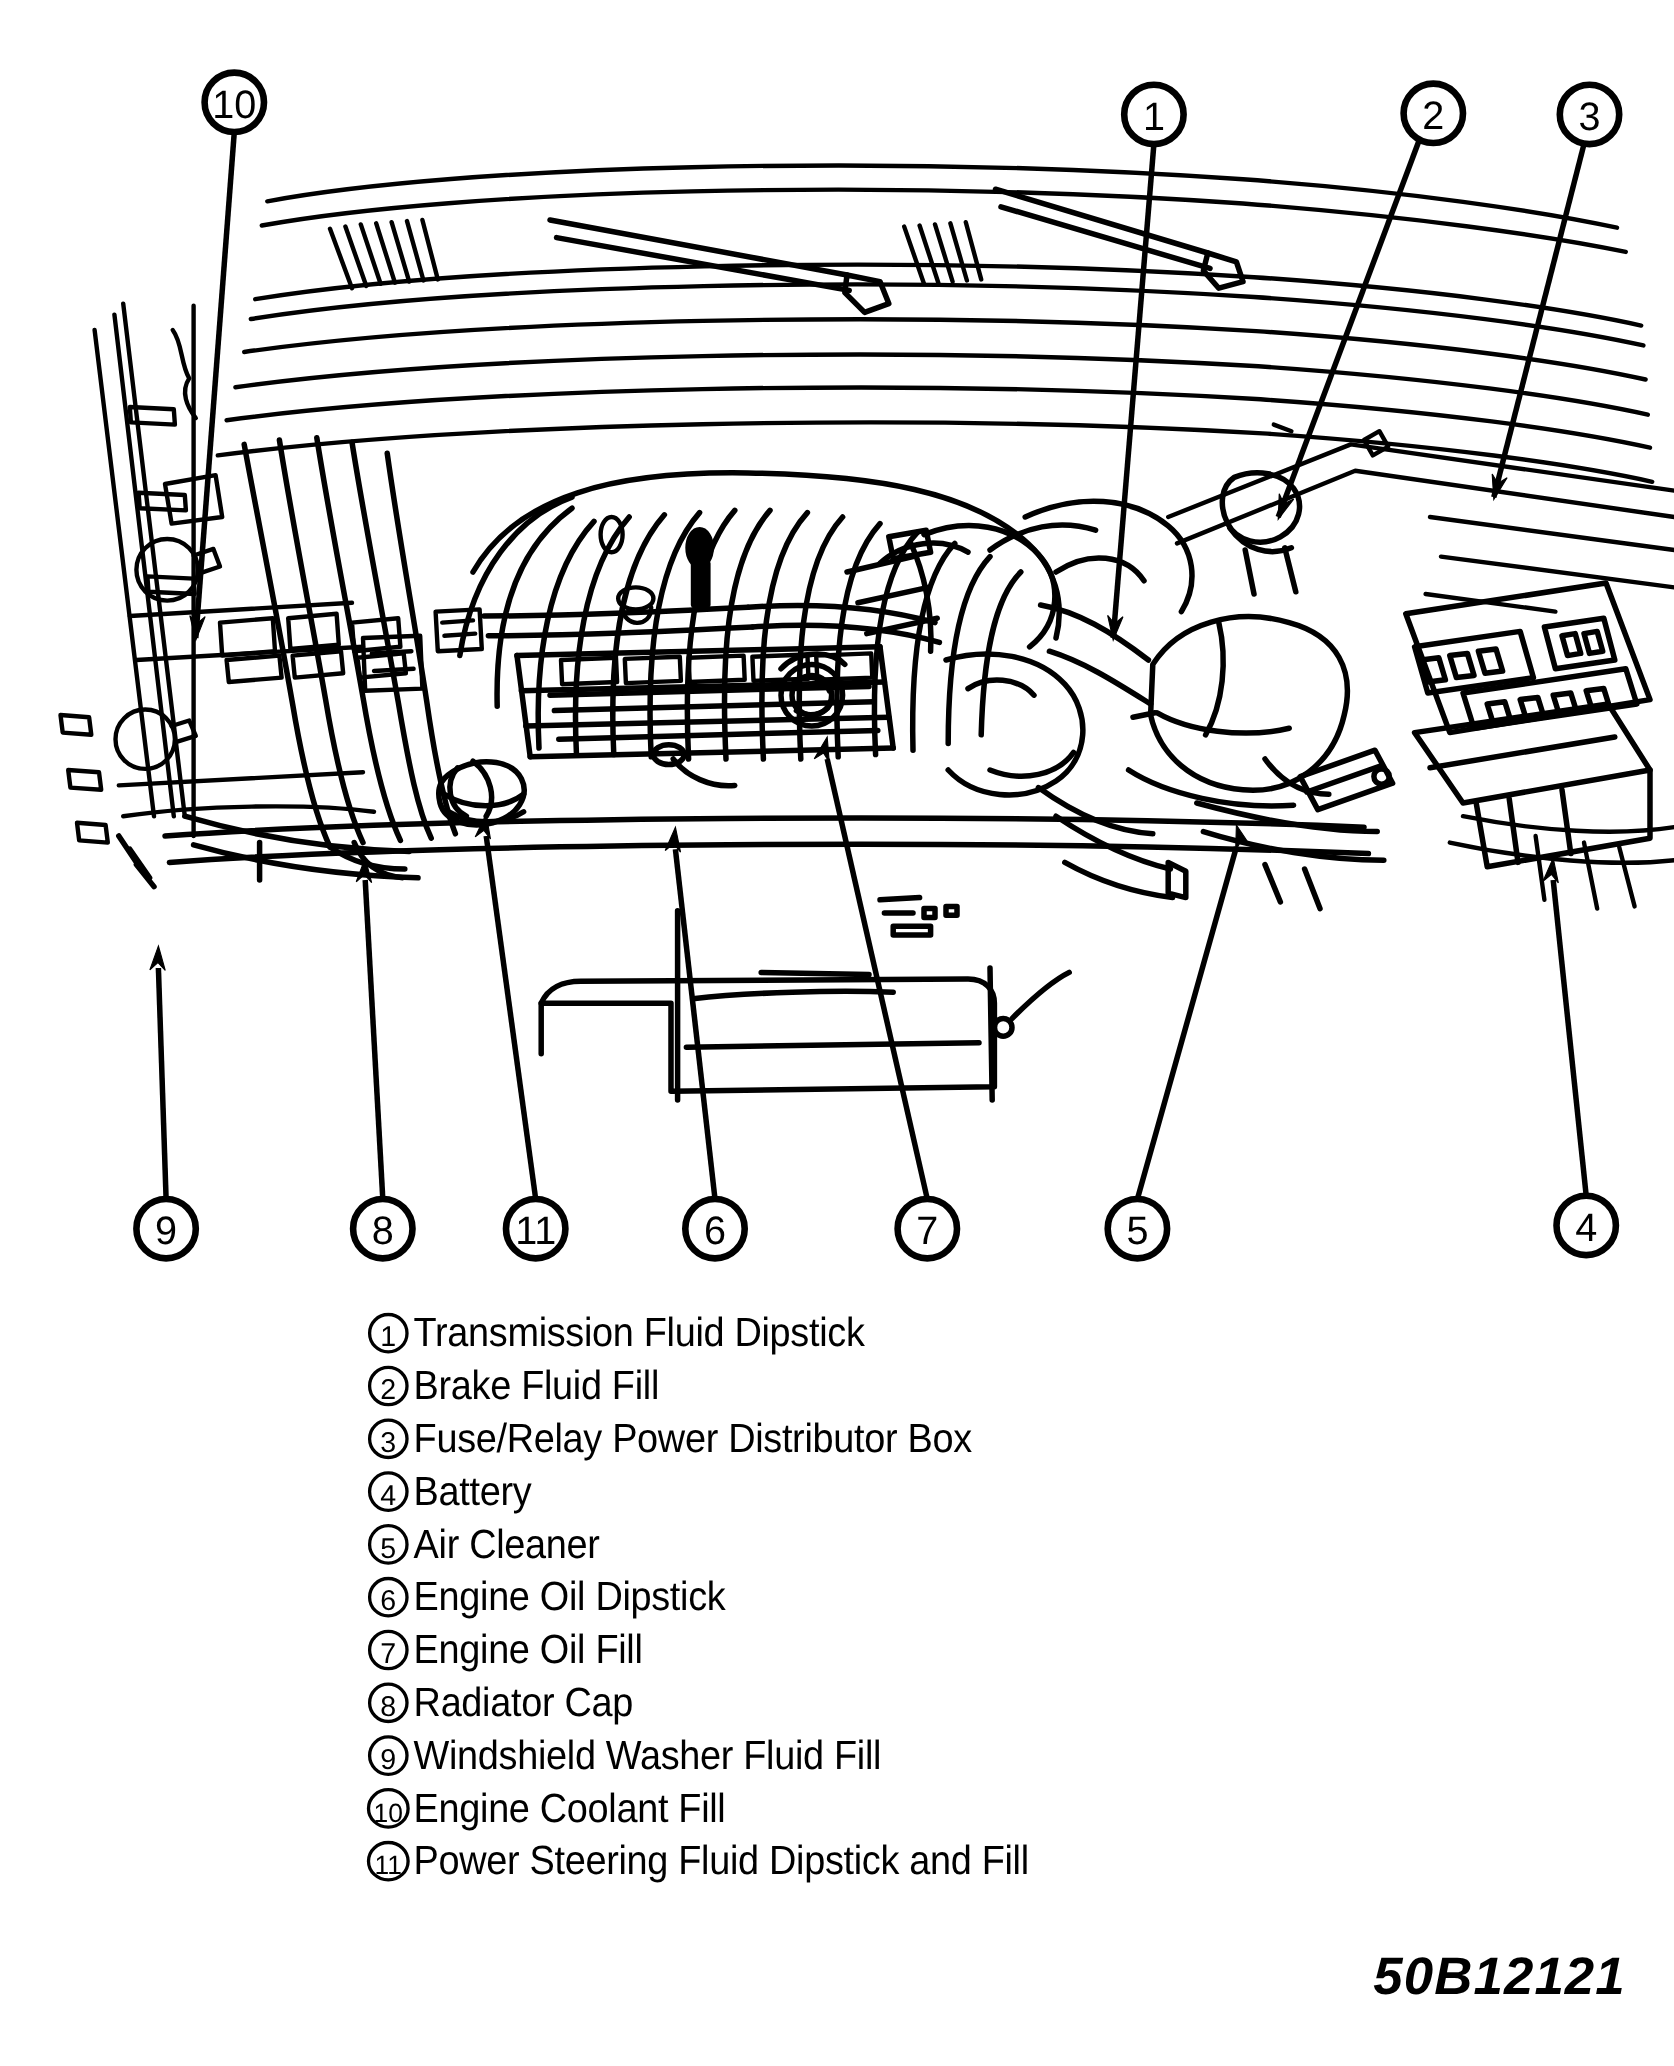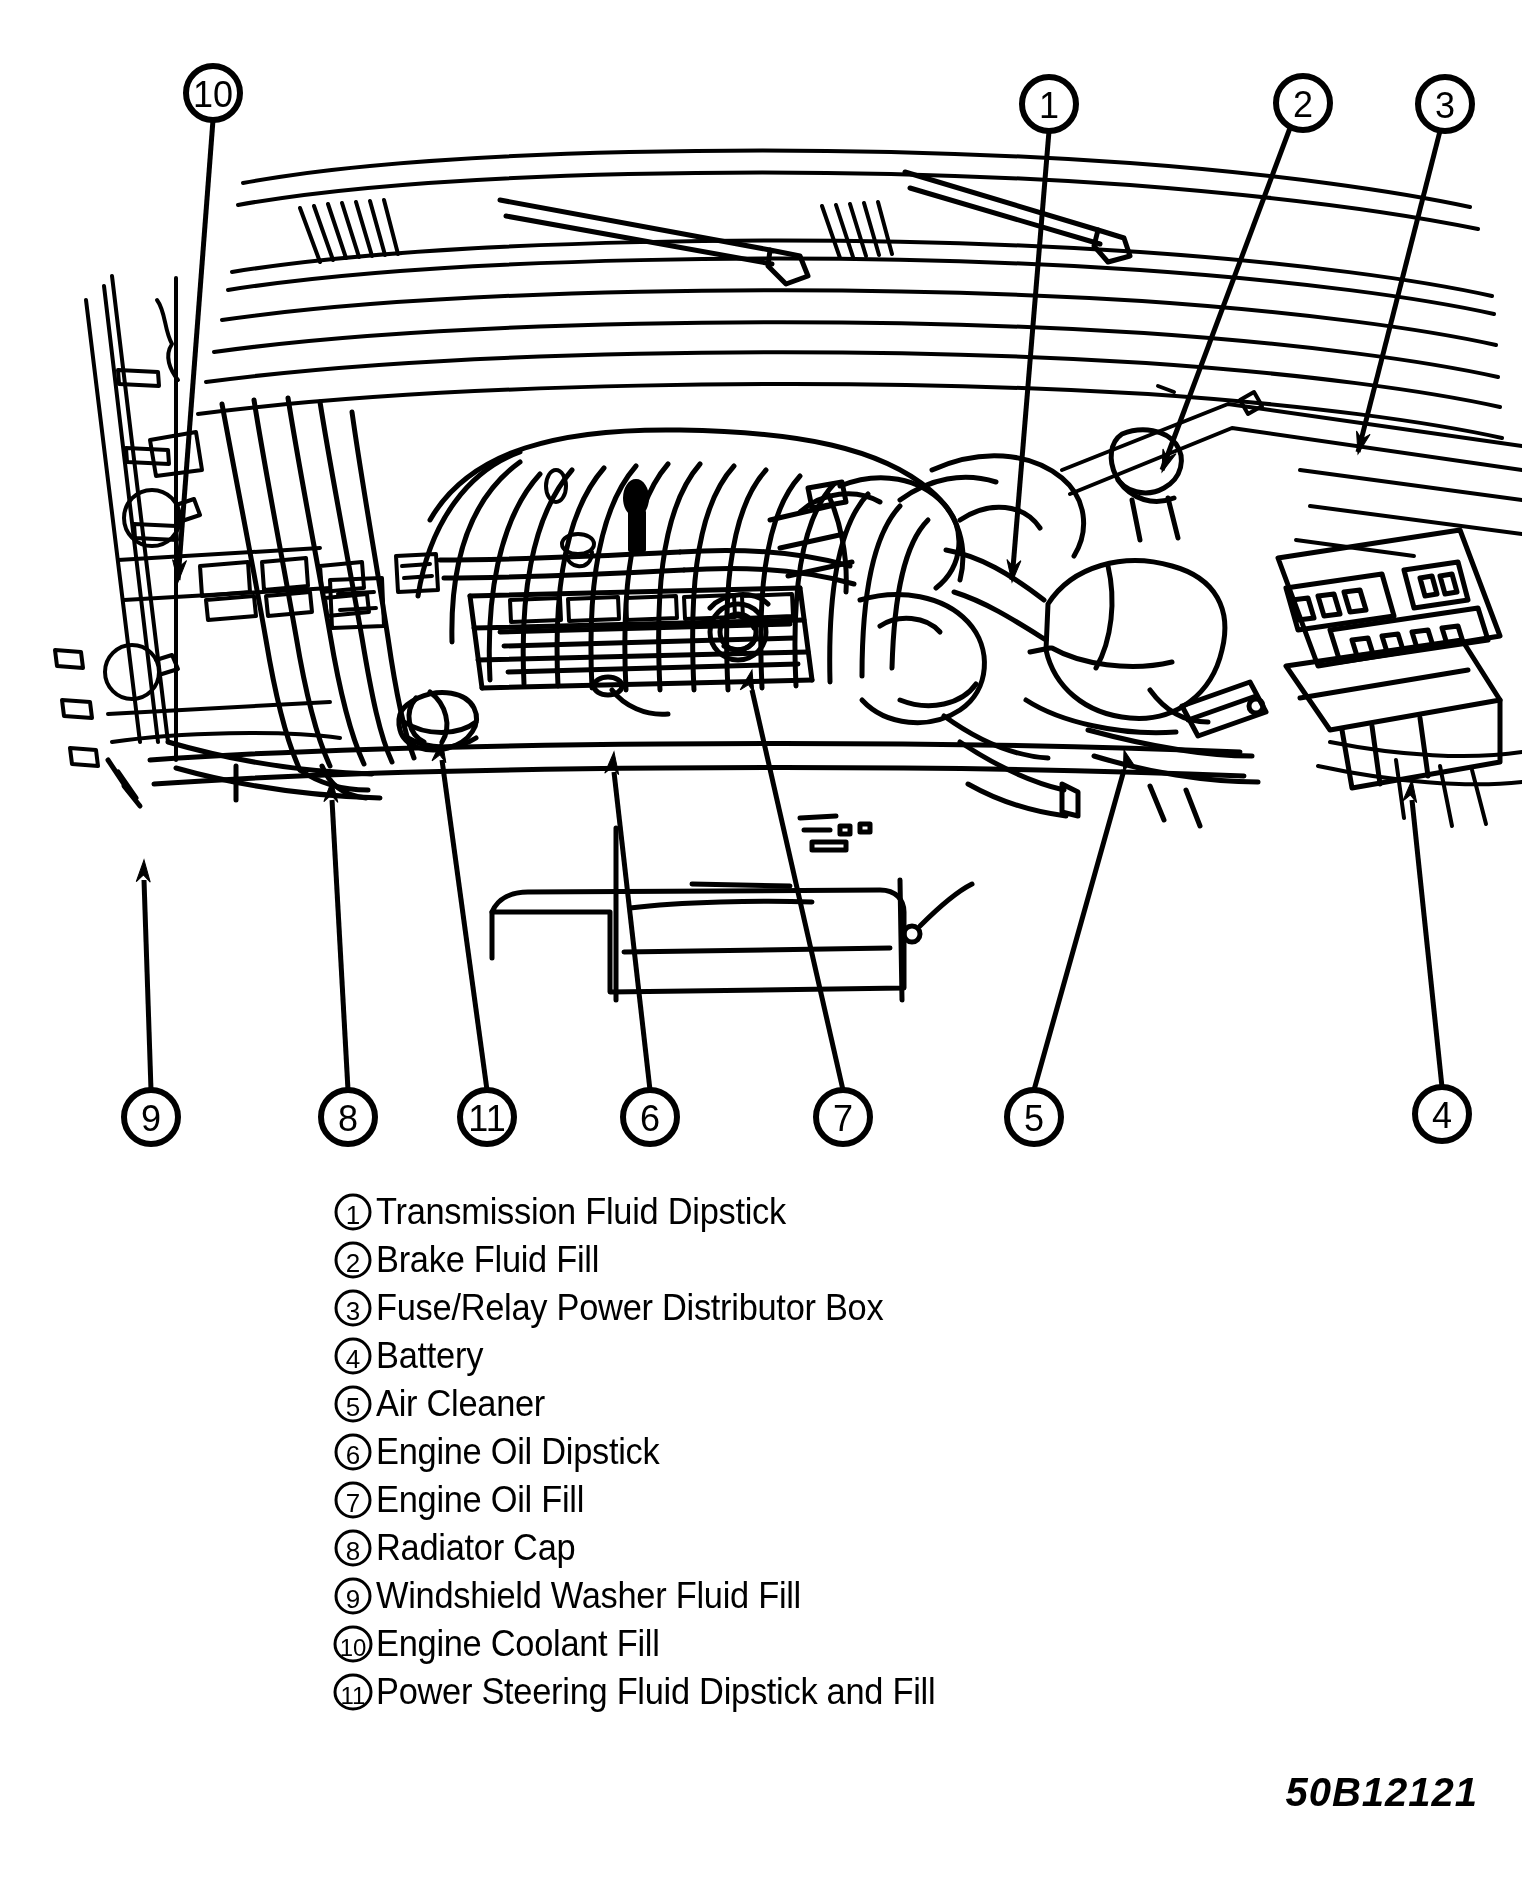--- a/index.html
+++ b/index.html
@@ -10,21 +10,21 @@
   #figure svg{display:block;width:1522px;height:1160px;}
 
   #legend{position:absolute;left:332px;top:1188px;width:1100px;}
   .legend-row{display:flex;align-items:center;height:48px;}
   .legend-num{width:44px;height:38px;flex:0 0 44px;position:relative;}
   .legend-num svg{position:absolute;left:0;top:0;}
   .legend-text{font-size:37px;line-height:38px;letter-spacing:-0.3px;
                white-space:nowrap;font-family:"Liberation Sans",sans-serif;
                transform:scaleX(0.93);transform-origin:left center;}
 
-  #partno{position:absolute;right:44px;top:1770px;font-size:40px;
+  #partno{position:absolute;right:44px;top:1770px;font-size:48px;
           font-weight:bold;font-style:italic;letter-spacing:1px;
           font-family:"Liberation Sans",sans-serif;}
 </style>
 </head>
 <body>
 
 <div id="figure">
 <svg viewBox="0 0 1522 1160" xmlns="http://www.w3.org/2000/svg">
   <defs>
     <g id="arrowhead">

